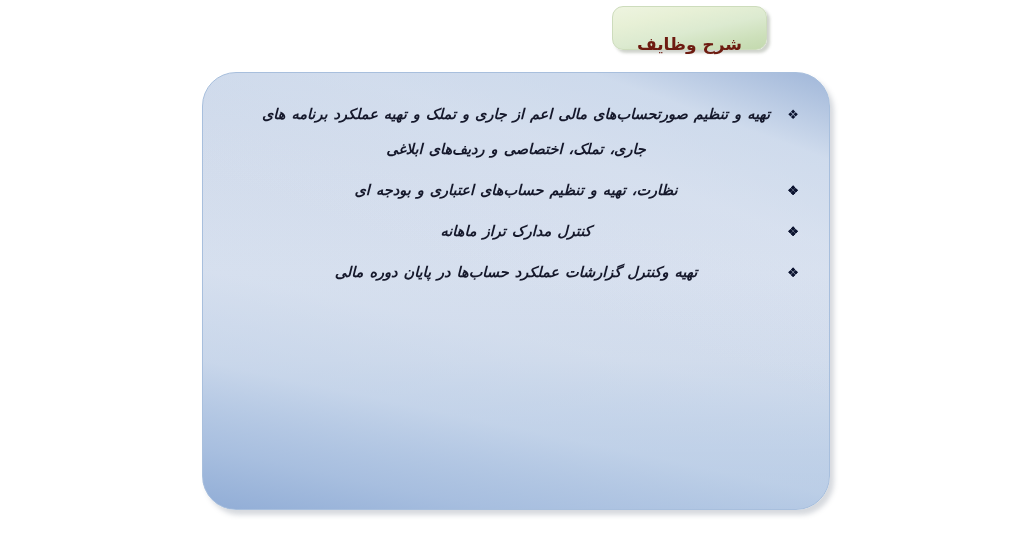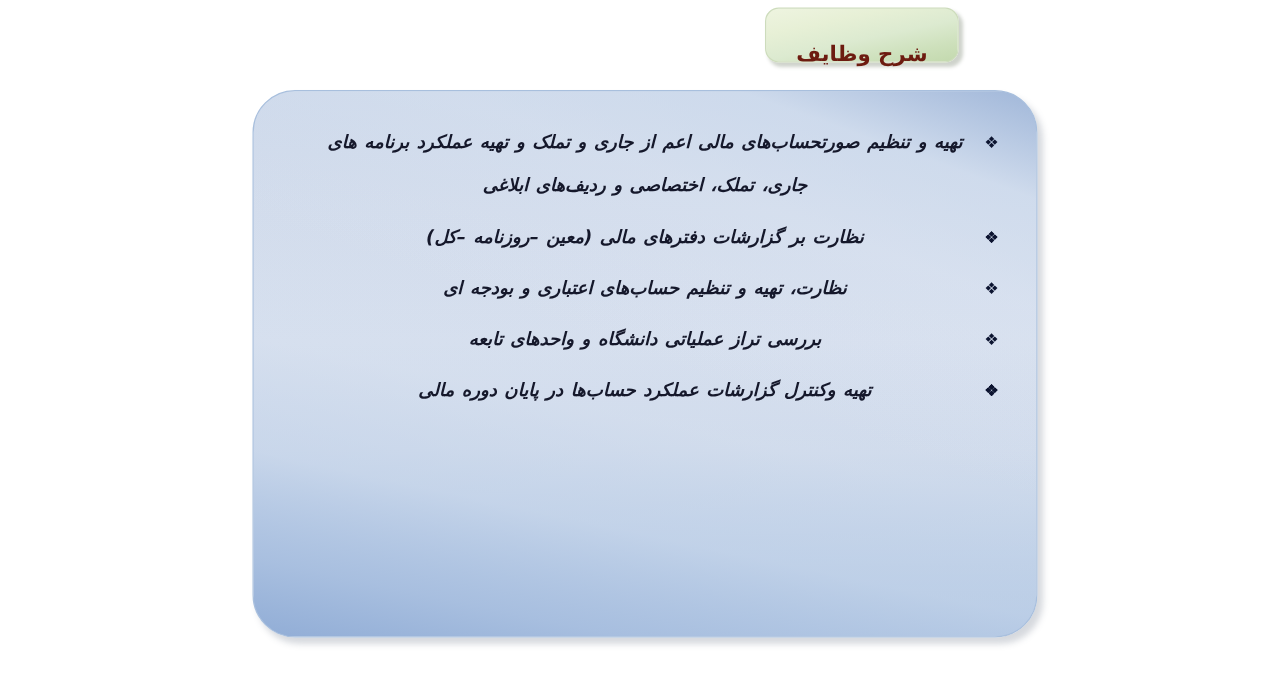--- a/index.html
+++ b/index.html
@@ -117,21 +117,21 @@
 <body>
 
 <div id="title-box">
   <span id="title-text">شرح وظایف</span>
 </div>
 
 <div id="panel">
   <ul id="bullet-list">
       <li class="bullet-item"><span class="bullet-glyph">❖</span><span class="bullet-label">تهیه و تنظیم صورتحساب‌های مالی اعم از جاری و تملک و تهیه عملکرد برنامه های جاری، تملک، اختصاصی و ردیف‌های ابلاغی</span></li>
       <li class="bullet-item"><span class="bullet-glyph">❖</span></li>
-      <li class="bullet-item"><span class="bullet-glyph">❖</span><span class="bullet-label">نظارت بر گزارشات دفترهای مالی (معین –روزنامه –کل)</span></li>
+      <li class="bullet-item"><span class="bullet-glyph">❖</span></li>
       <li class="bullet-item"><span class="bullet-glyph">❖</span><span class="bullet-label">نظارت، تهیه و تنظیم حساب‌های اعتباری و بودجه ای</span></li>
-      <li class="bullet-item"><span class="bullet-glyph">❖</span><span class="bullet-label">بررسی تراز عملیاتی دانشگاه و واحدهای تابعه</span></li>
       <li class="bullet-item"><span class="bullet-glyph">❖</span></li>
       <li class="bullet-item"><span class="bullet-glyph">❖</span></li>
+      <li class="bullet-item"><span class="bullet-glyph">❖</span><span class="bullet-label">کنترل مدارک تراز ماهانه</span></li>
       <li class="bullet-item"><span class="bullet-glyph">❖</span></li>
       <li class="bullet-item"><span class="bullet-glyph">❖</span><span class="bullet-label">تهیه وکنترل گزارشات عملکرد حساب‌ها در پایان دوره مالی</span></li>
     </ul>
 </div>
 
 </body></html>

